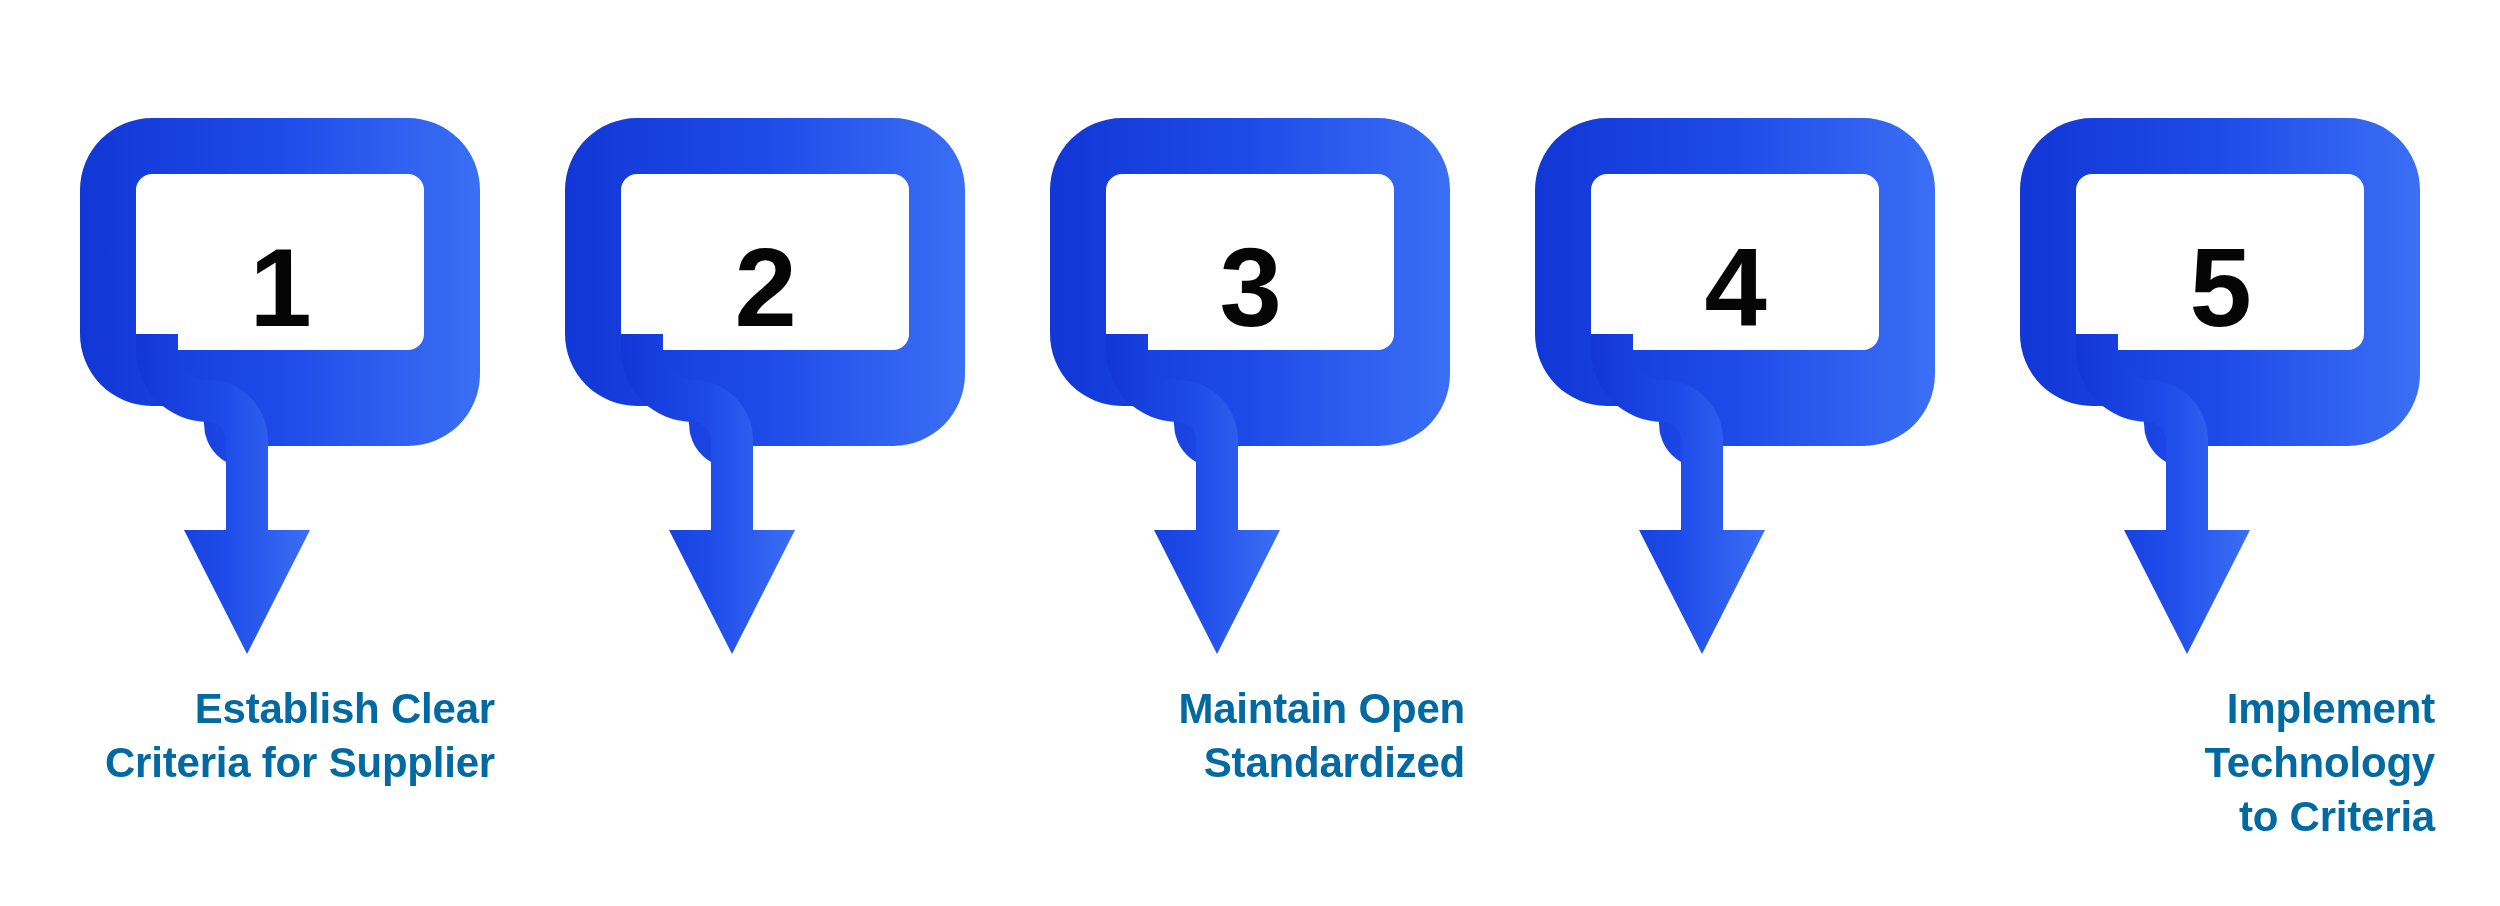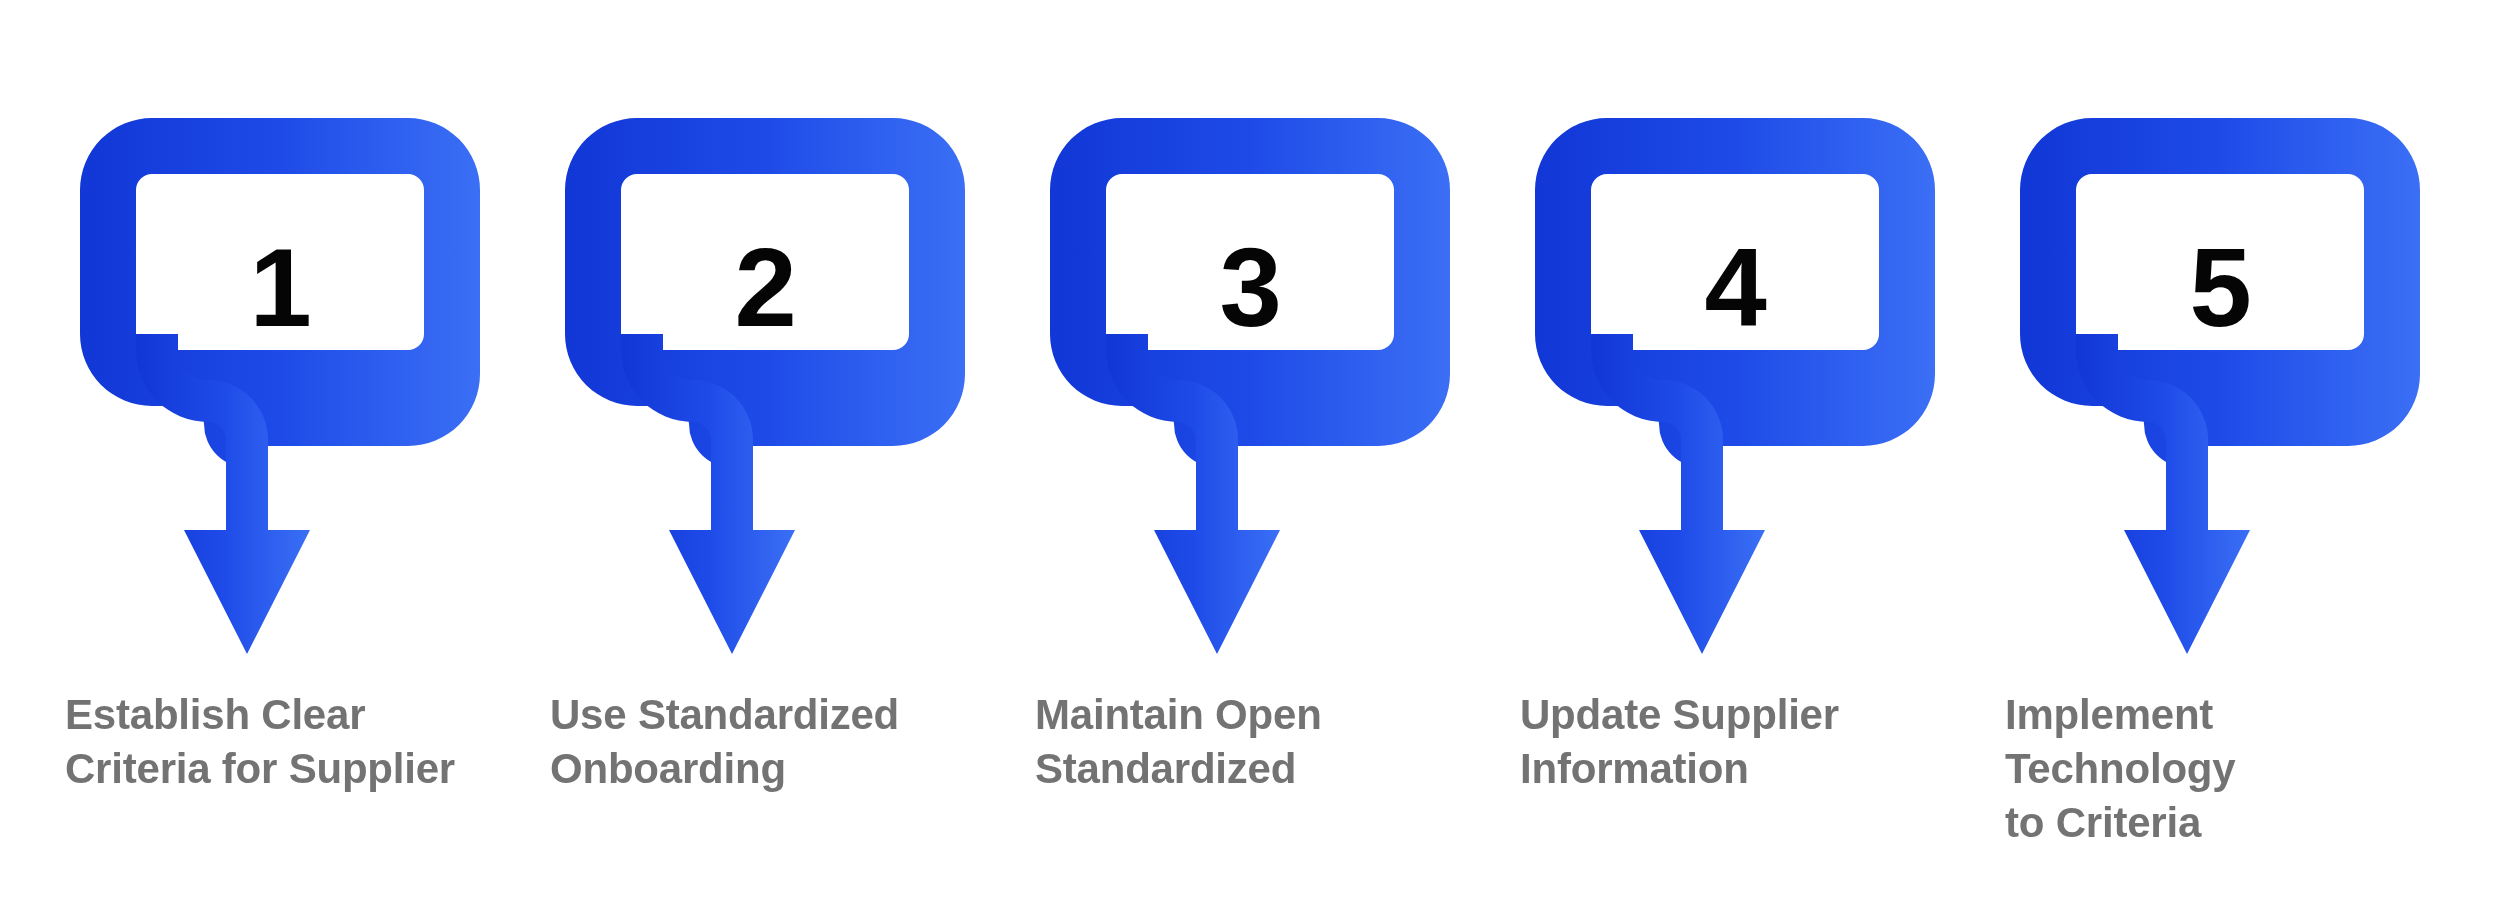--- a/index.html
+++ b/index.html
@@ -64,27 +64,27 @@
     align-items: center;
     justify-content: center;
     font-size: 112px;
     font-weight: 700;
     color: #050505;
     letter-spacing: -0.01em;
     line-height: 1;
     user-select: none;
   }
   .step-label {
-    margin-top: 10px;
+    margin-top: 4px;
     width: 430px;
-    text-align: left;
+    text-align: right;
     font-size: 42px;
     font-weight: 700;
     line-height: 1.29;
-    color: #737373;
+    color: #0369a1;
     letter-spacing: -0.005em;
     white-space: pre-line;
   }
 </style>
 </head>
 <body>
 
 <div id="canvas">
   <div class="steps-row">
 
@@ -143,22 +143,20 @@
           "></path>
           <path fill="url(#g2)" d="
             M 56,216 L 56,232 A 72,72 0 0 0 128,304
             A 18,18 0 0 1 146,322 L 146,412
             L 104,412 L 167,536 L 230,412 L 188,412 L 188,322
             A 60,60 0 0 0 128,262 A 30,30 0 0 1 98,232 L 98,216 Z
           "></path>
         </svg>
         <div class="step-number">2</div>
       </div>
-      <div class="step-label">Use Standardized
-Onboarding</div>
     </div>
 
     <div class="step">
       <div class="callout-wrap">
         <svg class="callout-svg" viewBox="0 0 400 560">
           <defs>
             <linearGradient id="g3" x1="0" y1="0" x2="1" y2="0">
               <stop offset="0%" stop-color="#1137D6"></stop>
               <stop offset="50%" stop-color="#1E4BE8"></stop>
               <stop offset="100%" stop-color="#3B6FF5"></stop>
@@ -209,22 +207,20 @@
           "></path>
           <path fill="url(#g4)" d="
             M 56,216 L 56,232 A 72,72 0 0 0 128,304
             A 18,18 0 0 1 146,322 L 146,412
             L 104,412 L 167,536 L 230,412 L 188,412 L 188,322
             A 60,60 0 0 0 128,262 A 30,30 0 0 1 98,232 L 98,216 Z
           "></path>
         </svg>
         <div class="step-number">4</div>
       </div>
-      <div class="step-label">Update Supplier
-Information</div>
     </div>
 
     <div class="step">
       <div class="callout-wrap">
         <svg class="callout-svg" viewBox="0 0 400 560">
           <defs>
             <linearGradient id="g5" x1="0" y1="0" x2="1" y2="0">
               <stop offset="0%" stop-color="#1137D6"></stop>
               <stop offset="50%" stop-color="#1E4BE8"></stop>
               <stop offset="100%" stop-color="#3B6FF5"></stop>

